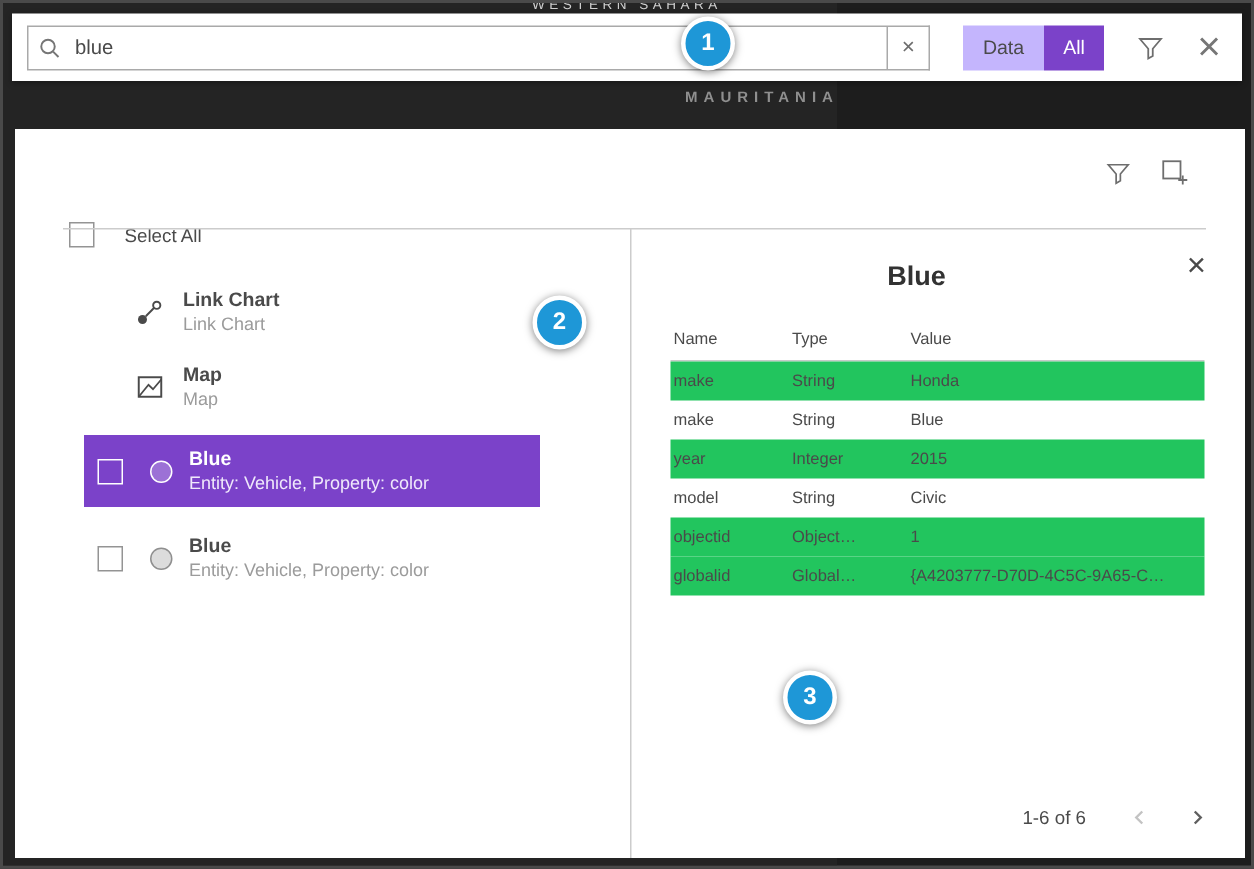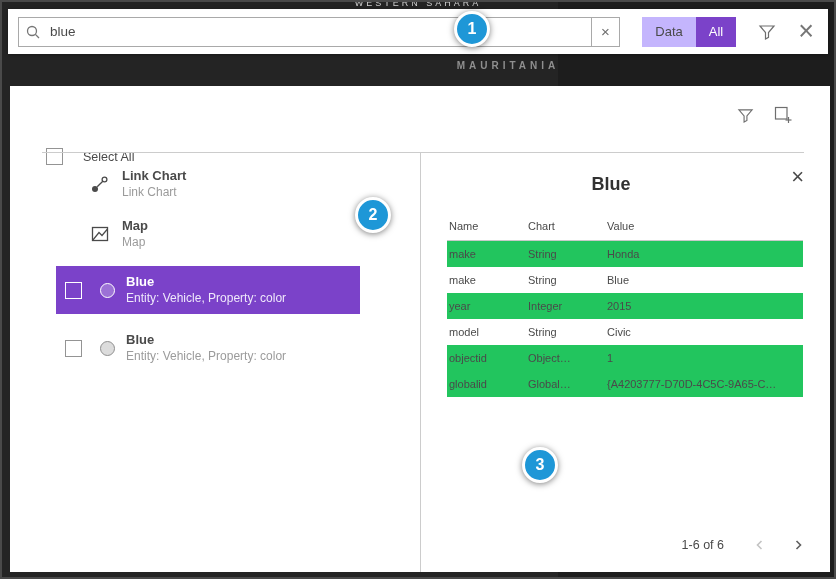--- a/index.html
+++ b/index.html
@@ -19,21 +19,21 @@
   .tb-funnel{margin:0 22px;display:flex;cursor:pointer;}
   .tb-close{background:none;border:none;font-size:27px;color:#767676;font-weight:300;line-height:1;cursor:pointer;padding:0;font-family:inherit;}
   .panel{position:absolute;left:8px;top:84px;width:820px;height:486px;background:#fff;}
   .selectall{position:absolute;top:22px;left:36px;display:flex;align-items:center;margin-top:40px;}
   .cb{width:15px;height:15px;border:1px solid #949494;background:#fff;flex:none;box-sizing:content-box;}
   .selectall .lbl{margin-left:20px;font-size:12.5px;color:#4a4a4a;}
   .panel-icons{position:absolute;top:20px;right:38px;display:flex;gap:20px;align-items:center;}
   .panel-icons span{display:flex;cursor:pointer;}
   .hdiv{position:absolute;top:66px;left:32px;right:26px;height:1px;background:#ccc;}
   .vdiv{position:absolute;top:66px;bottom:0;left:410px;width:1px;background:#ccc;}
-  .list{position:absolute;left:46px;top:80px;width:304px;}
+  .list{position:absolute;left:46px;top:104px;width:304px;}
   .row{display:flex;align-items:center;margin-bottom:14px;cursor:pointer;}
   .row.plain{height:36px;padding-left:34px;}
   .row.checkrow{height:48px;}
   .row .cb{margin-left:9px;}
   .row .icon{display:flex;flex:none;}
   .row .circ{width:13px;height:13px;border-radius:50%;flex:none;margin-left:18px;border:1.5px solid #8f8f8f;background:#dcdcdc;box-sizing:content-box;}
   .row .txt{margin-left:11px;display:flex;flex-direction:column;}
   .row .t{font-size:13px;font-weight:700;color:#4a4a4a;line-height:16px;}
   .row.plain .t{font-weight:600;}
   .row .s{font-size:12px;color:#9b9b9b;line-height:15px;margin-top:1px;}
@@ -153,21 +153,21 @@
         </span>
       </div>
     </div>
 
     <div class="detail">
       <div class="d-title">Blue</div>
       <div class="d-close">×</div>
       <div class="d-table">
         <div class="trow thead">
           <span class="tcell">Name</span>
-          <span class="tcell">Chart</span>
+          <span class="tcell">Type</span>
           <span class="tcell">Value</span>
         </div>
         <div class="trow shade">
           <span class="tcell">make</span>
           <span class="tcell">String</span>
           <span class="tcell">Honda</span>
         </div>
         <div class="trow">
           <span class="tcell">make</span>
           <span class="tcell">String</span>

